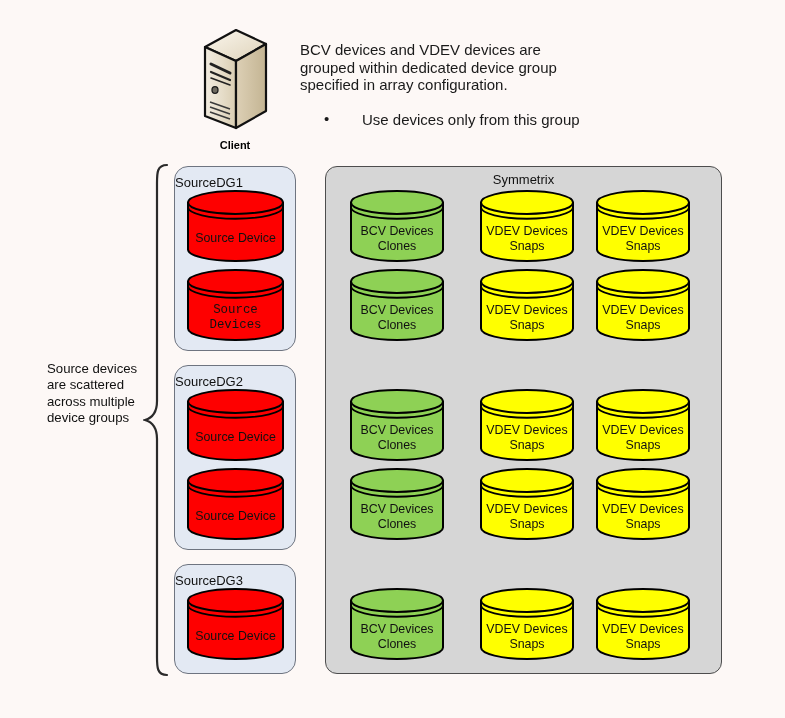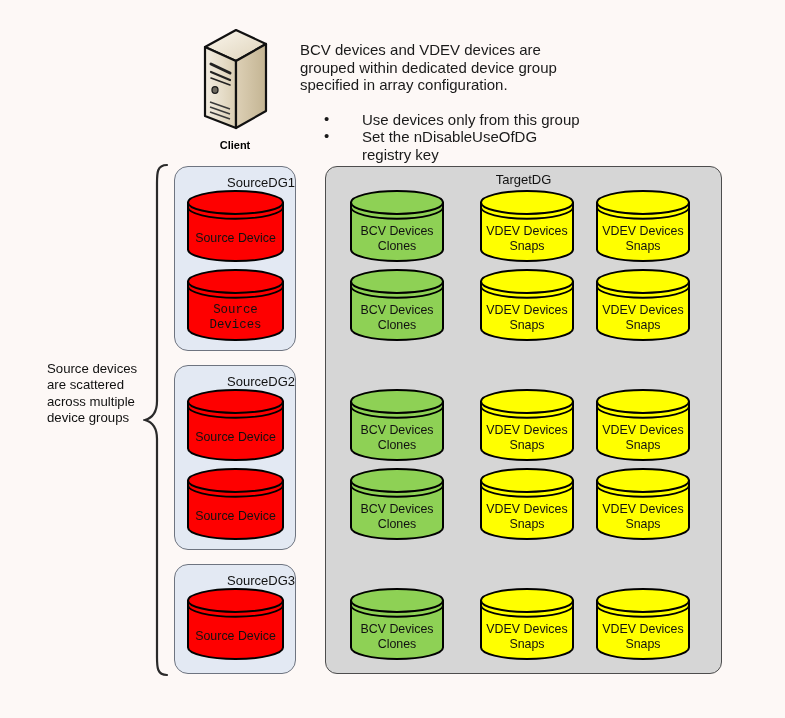--- a/index.html
+++ b/index.html
@@ -92,21 +92,21 @@
     background: #e3e9f3;
     border: 1.6px solid #6e7480;
     border-radius: 14px;
     box-sizing: border-box;
   }
   .dg-label {
     position: absolute;
     top: 8px;
     left: 0;
     right: 0;
-    text-align: right;
+    text-align: left;
     font-size: 13px;
     color: #111;
   }
   #dg1 { left: 174px; top: 166px; width: 122px; height: 185px; }
   #dg2 { left: 174px; top: 365px; width: 122px; height: 185px; }
   #dg3 { left: 174px; top: 564px; width: 122px; height: 110px; }
 
   
   #symm-panel {
     position: absolute;
@@ -190,21 +190,20 @@
       <path d="M14 74 L34 81" stroke="#3a3a3a" stroke-width="1.5" fill="none"></path>
       <path d="M14 79 L34 86" stroke="#3a3a3a" stroke-width="1.5" fill="none"></path>
       <path d="M14 84 L34 91" stroke="#3a3a3a" stroke-width="1.5" fill="none"></path>
     </svg>
   </div>
 
   <div class="note">
     <div>BCV devices and VDEV devices are grouped within dedicated device group specified in array configuration.</div>
     <ul class="note-bullets">
       <li>Use devices only from this group</li>
-      <li>Set the nDisableUseOfDG registry key</li>
     </ul>
   </div>
 
   <div class="sec-title" id="client-title">Client</div>
 
   <div class="caption">Source devices are scattered across multiple device groups</div>
 
   <div class="brace">
     <svg viewBox="0 0 26 514" preserveAspectRatio="none" xmlns="http://www.w3.org/2000/svg">
       <path d="M24 2 C14 2 14 10 14 20 L14 238 C14 250 9 255 2 257 C9 259 14 264 14 276 L14 494 C14 504 14 512 24 512" fill="none" stroke="#2a2a2a" stroke-width="2.2" stroke-linecap="round"></path>
@@ -215,21 +214,21 @@
     <div class="dg-label">SourceDG1</div>
   </div>
   <div class="dg-box" id="dg2">
     <div class="dg-label">SourceDG2</div>
   </div>
   <div class="dg-box" id="dg3">
     <div class="dg-label">SourceDG3</div>
   </div>
 
   <div id="symm-panel">
-    <div id="targetdg-label">TargetDG</div>
+    <div id="targetdg-label">Symmetrix</div>
   </div>
 
   <div id="cyl-layer">
       <div class="cyl" style="left: 186px; top: 189px; width: 99px; height: 74px;">
         <svg viewBox="0 0 99 74" preserveAspectRatio="none">
           <path d="M2 13.47 L2 60.53 A 47.5 11.47 0 0 0 97 60.53 L 97 13.47 Z" fill="#fe0000" stroke="#000" stroke-width="2" stroke-linejoin="round"></path>
           <ellipse cx="49.5" cy="13.47" rx="47.5" ry="11.47" fill="#fe0000" stroke="#000" stroke-width="2"></ellipse>
           <path d="M2 18.2874 A 47.5 11.47 0 0 0 97 18.2874" fill="none" stroke="#000" stroke-width="1.8"></path>
         </svg>
         <div class="cyl-label">

